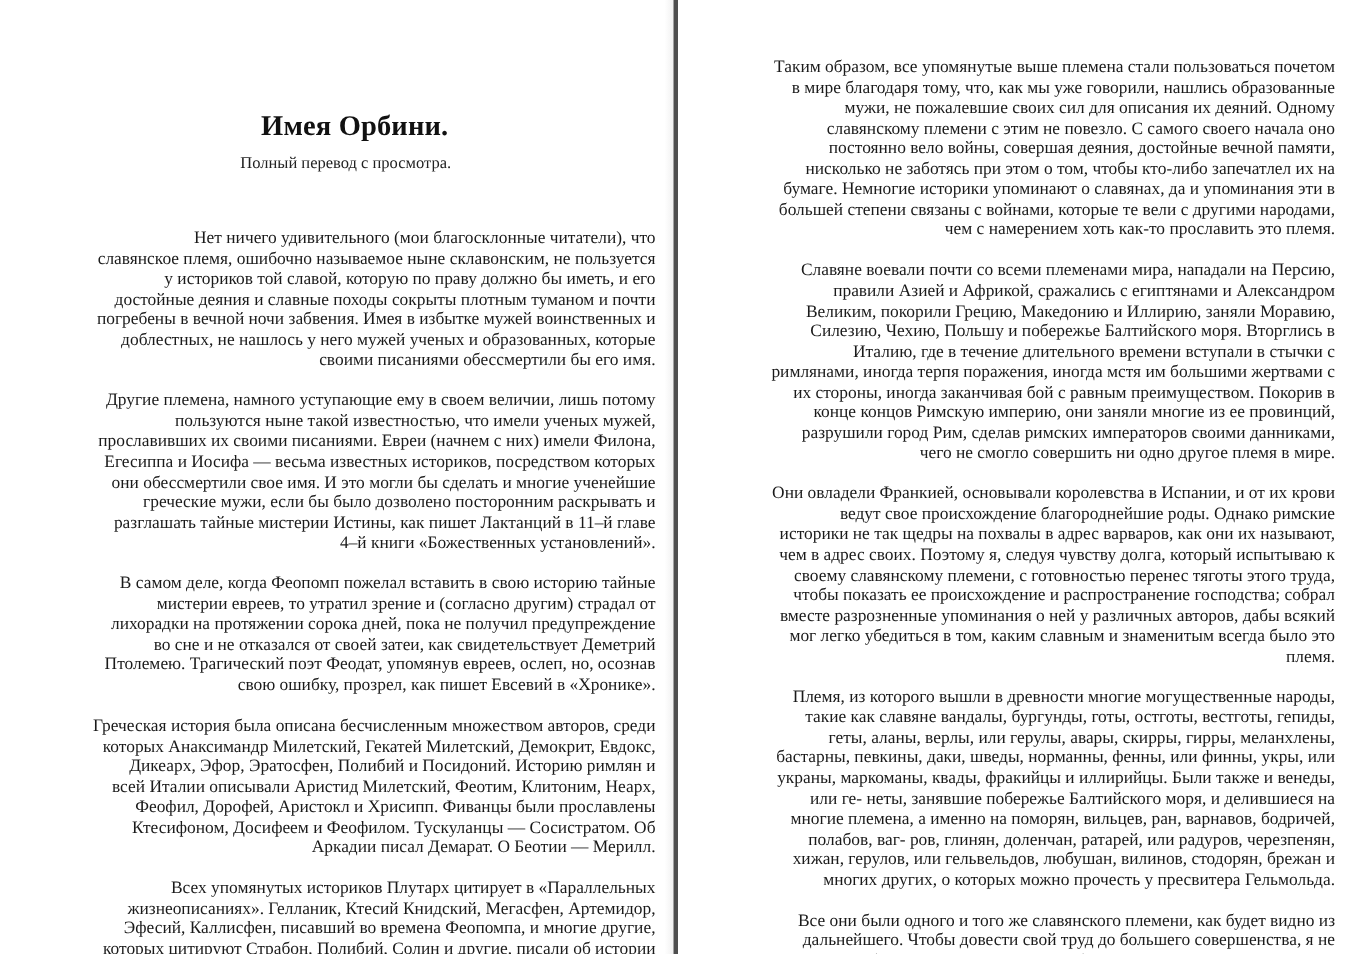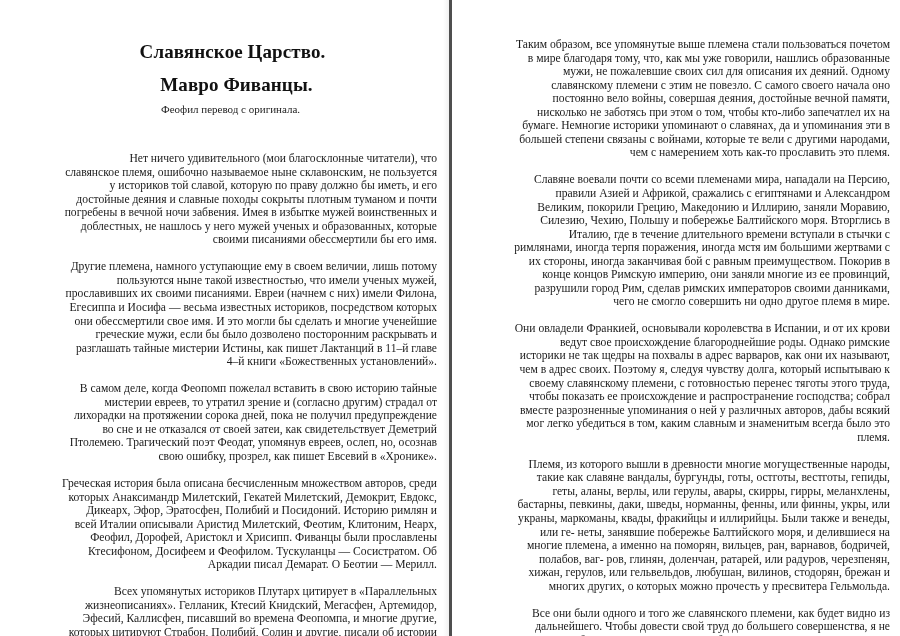--- a/index.html
+++ b/index.html
@@ -31,23 +31,22 @@
     .left-text { left: 62px; top: 152px; width: 375px; }
     .right-text { left: 514px; top: 38px; width: 376px; }
     .text-block p { margin: 0 0 13.5px 0; text-align: right; }
     .text-block p.indent { text-indent: 14px; }
   </style>
 </head>
 <body>
 
 <div class="spread">
   <div class="page page-left">
-    <h1 class="title title-1">Славянское Царство.</h1>
-    <h1 class="title title-2">Мавро Фиванцы.</h1>
-    <div class="subtitle">Феофил перевод с оригинала.</div>
+    <h1 class="title title-2">Имея Орбини.</h1>
+    <div class="subtitle">Полный перевод с просмотра.</div>
     <div class="text-block left-text">
       <p class="indent">Нет ничего удивительного (мои благосклонные читатели), что славянское племя, ошибочно называемое ныне склавонским, не пользуется у историков той славой, которую по праву должно бы иметь, и его достойные деяния и славные походы сокрыты плотным туманом и почти погребены в вечной ночи забвения. Имея в избытке мужей воинственных и доблестных, не нашлось у него мужей ученых и образованных, которые своими писаниями обессмертили бы его имя.</p>
       <p>Другие племена, намного уступающие ему в своем величии, лишь потому пользуются ныне такой известностью, что имели ученых мужей, прославивших их своими писаниями. Евреи (начнем с них) имели Филона, Егесиппа и Иосифа — весьма известных историков, посредством которых они обессмертили свое имя. И это могли бы сделать и многие ученейшие греческие мужи, если бы было дозволено посторонним раскрывать и разглашать тайные мистерии Истины, как пишет Лактанций в 11–й главе 4–й книги «Божественных установлений».</p>
       <p>В самом деле, когда Феопомп пожелал вставить в свою историю тайные мистерии евреев, то утратил зрение и (согласно другим) страдал от лихорадки на протяжении сорока дней, пока не получил предупреждение во сне и не отказался от своей затеи, как свидетельствует Деметрий Птолемею. Трагический поэт Феодат, упомянув евреев, ослеп, но, осознав свою ошибку, прозрел, как пишет Евсевий в «Хронике».</p>
       <p>Греческая история была описана бесчисленным множеством авторов, среди которых Анаксимандр Милетский, Гекатей Милетский, Демокрит, Евдокс, Дикеарх, Эфор, Эратосфен, Полибий и Посидоний. Историю римлян и всей Италии описывали Аристид Милетский, Феотим, Клитоним, Неарх, Феофил, Дорофей, Аристокл и Хрисипп. Фиванцы были прославлены Ктесифоном, Досифеем и Феофилом. Тускуланцы — Сосистратом. Об Аркадии писал Демарат. О Беотии — Мерилл.</p>
       <p>Всех упомянутых историков Плутарх цитирует в «Параллельных жизнеописаниях». Гелланик, Ктесий Книдский, Мегасфен, Артемидор, Эфесий, Каллисфен, писавший во времена Феопомпа, и многие другие, которых цитируют Страбон, Полибий, Солин и другие, писали об истории Индии, Персии, Египта и многих других земель. У галлов был свой историк Диафор, у Фракии — Сократ, у Ливии — Гесионакс. Феокал Гунибальд в своих более чем тридцати книгах, Вастальд, Хелигаст, Аребальд, Ритимер, Ветан, Дорак, Карадак и Рутвик прославили племя франков, ныне называемых французами.</p>
     </div>
   </div>
 
   <div class="divider-shade-l"></div>

